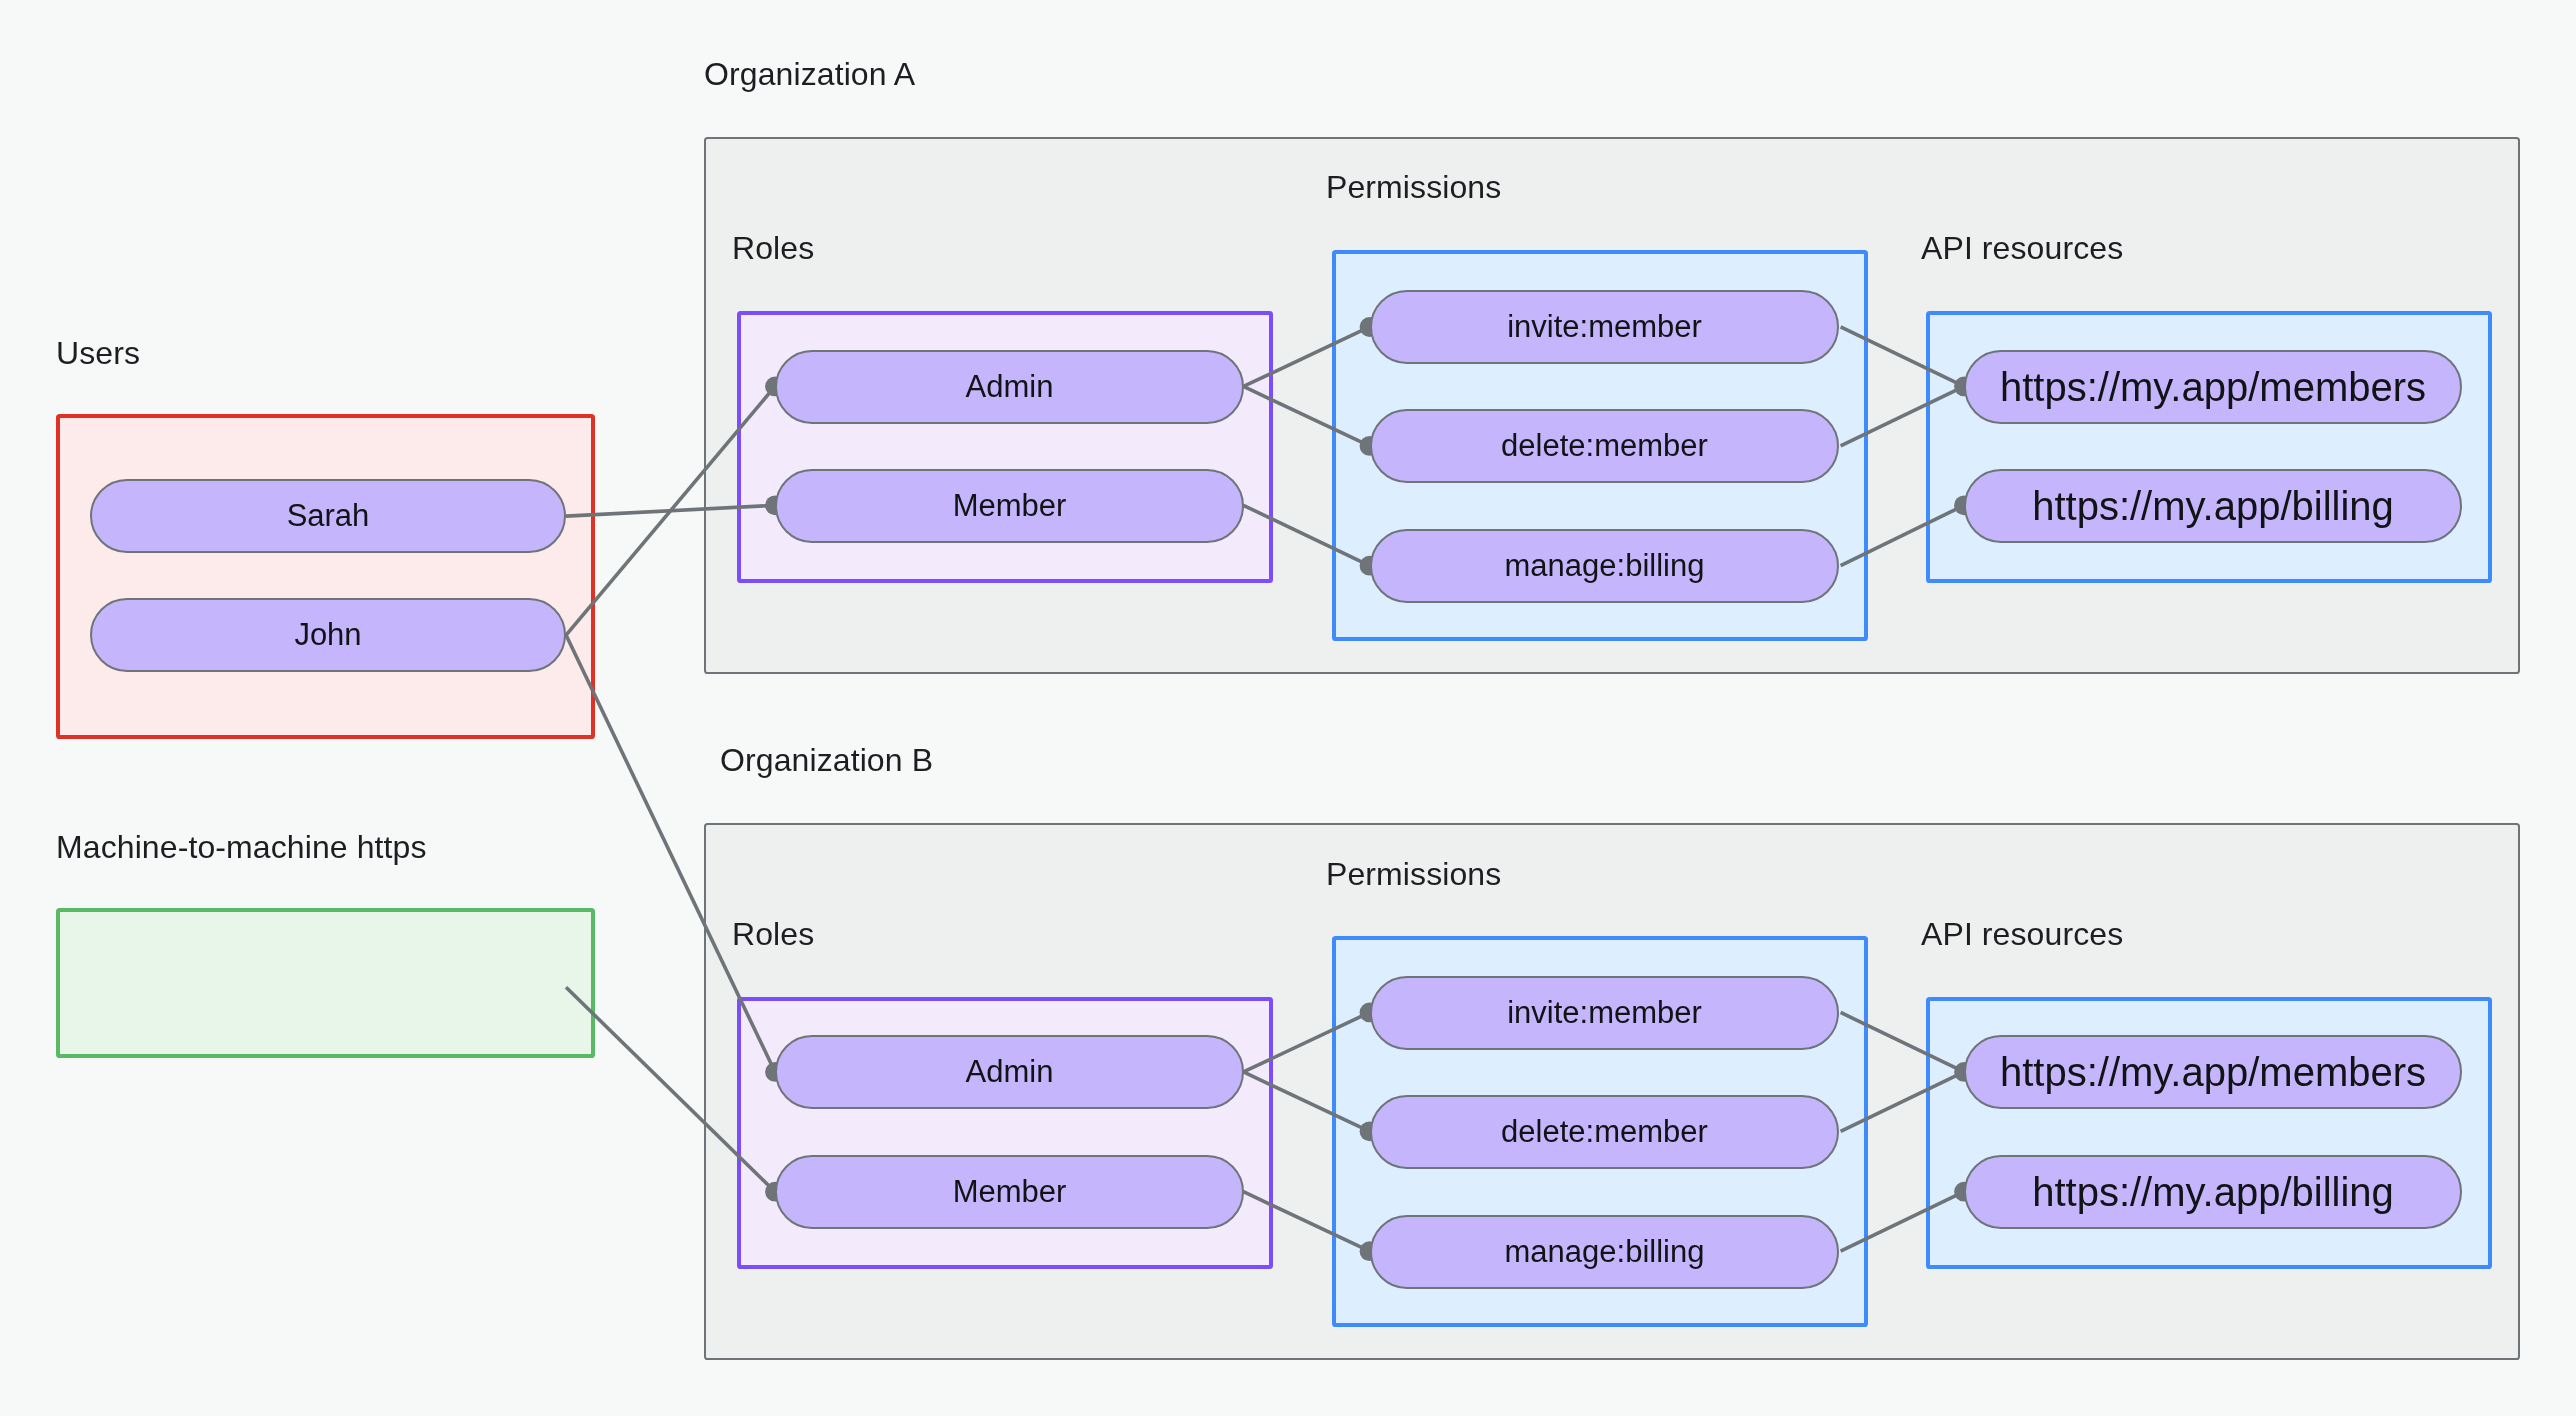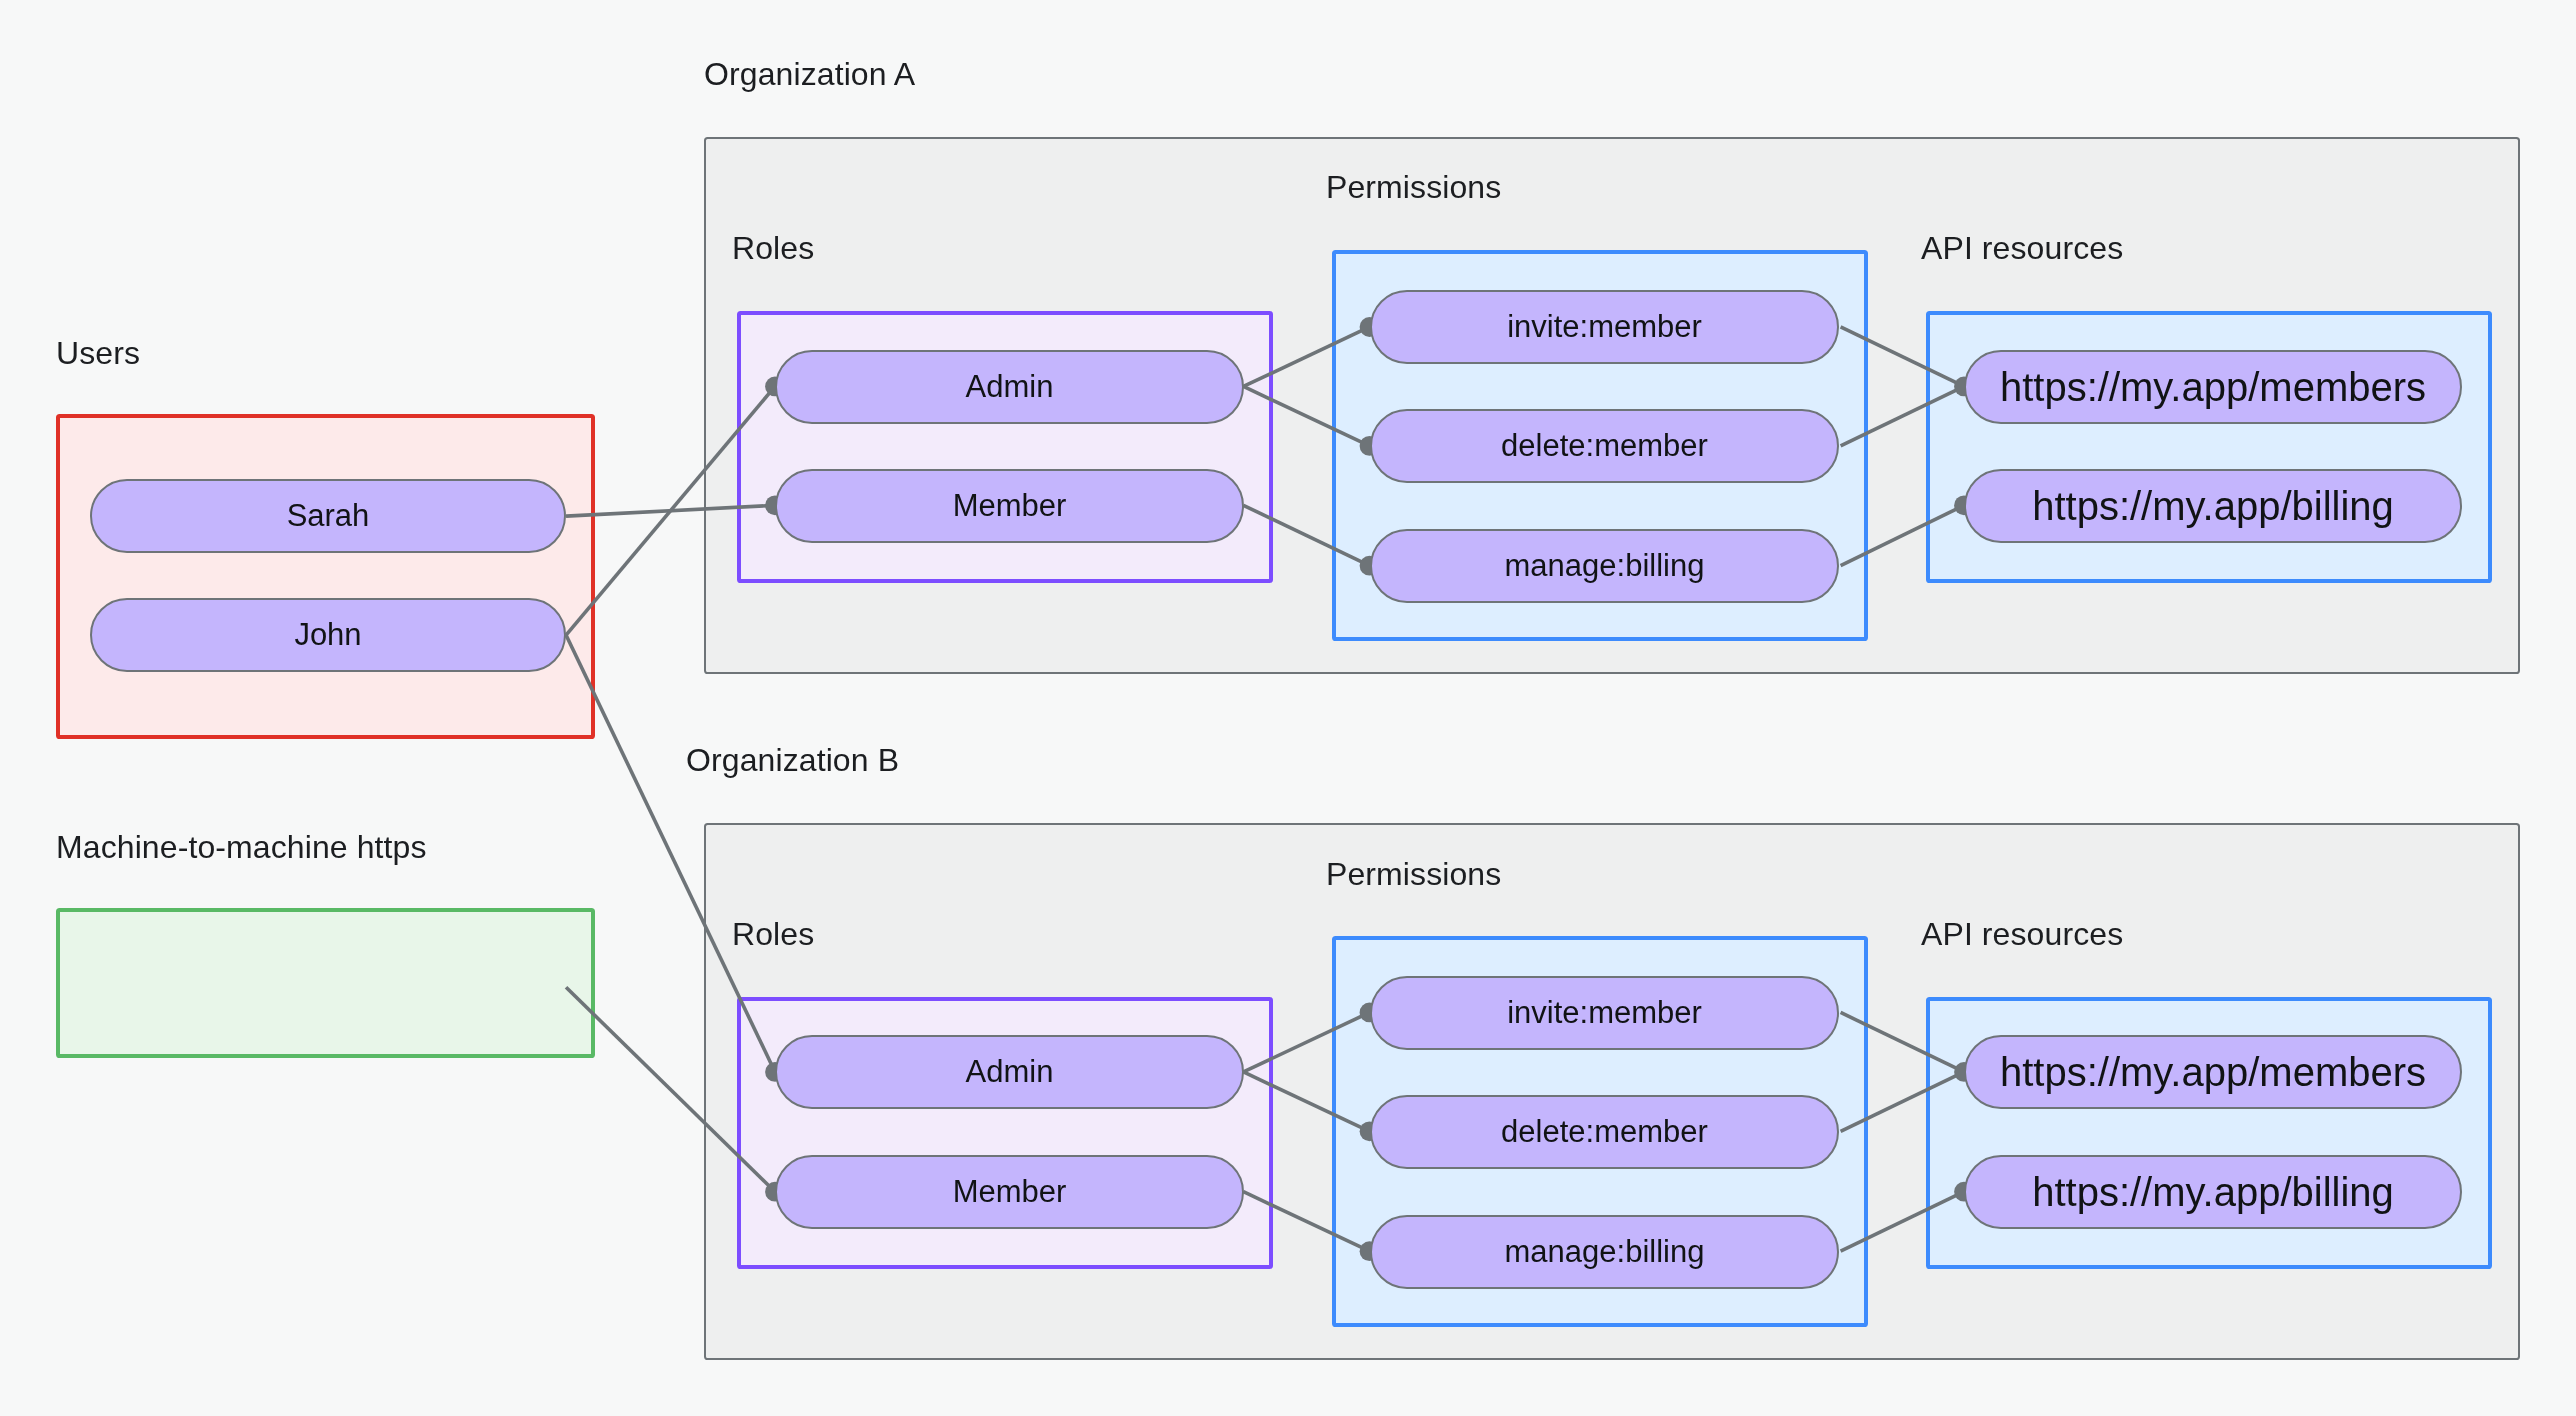--- a/index.html
+++ b/index.html
@@ -141,21 +141,21 @@
   <div class="group-box group-perms" style="left:1332px; top:250px; width:536px; height:391px;"></div>
   <div class="pill" style="left:1370px; top:290px; width:469px; height:74px;">invite:member</div>
   <div class="pill" style="left:1370px; top:409px; width:469px; height:74px;">delete:member</div>
   <div class="pill" style="left:1370px; top:529px; width:469px; height:74px;">manage:billing</div>
 
   <div class="caption" style="left:1921px; top:230px;">API resources</div>
   <div class="group-box group-api" style="left:1926px; top:311px; width:566px; height:272px;"></div>
   <div class="pill pill-url" style="left:1964px; top:350px; width:498px; height:74px;">https://my.app/members</div>
   <div class="pill pill-url" style="left:1964px; top:469px; width:498px; height:74px;">https://my.app/billing</div>
 
-  <div class="caption" style="left:686px; top:742px;">Organization B</div>
+  <div class="caption" style="left:720px; top:742px;">Organization B</div>
   <div class="org-box" style="left:704px; top:823px; width:1816px; height:537px;"></div>
 
   <div class="caption" style="left:732px; top:916px;">Roles</div>
   <div class="group-box group-roles" style="left:737px; top:997px; width:536px; height:272px;"></div>
   <div class="pill" style="left:775px; top:1035px; width:469px; height:74px;">Admin</div>
   <div class="pill" style="left:775px; top:1155px; width:469px; height:74px;">Member</div>
 
   <div class="caption" style="left:1326px; top:856px;">Permissions</div>
   <div class="group-box group-perms" style="left:1332px; top:936px; width:536px; height:391px;"></div>
   <div class="pill" style="left:1370px; top:976px; width:469px; height:74px;">invite:member</div>

